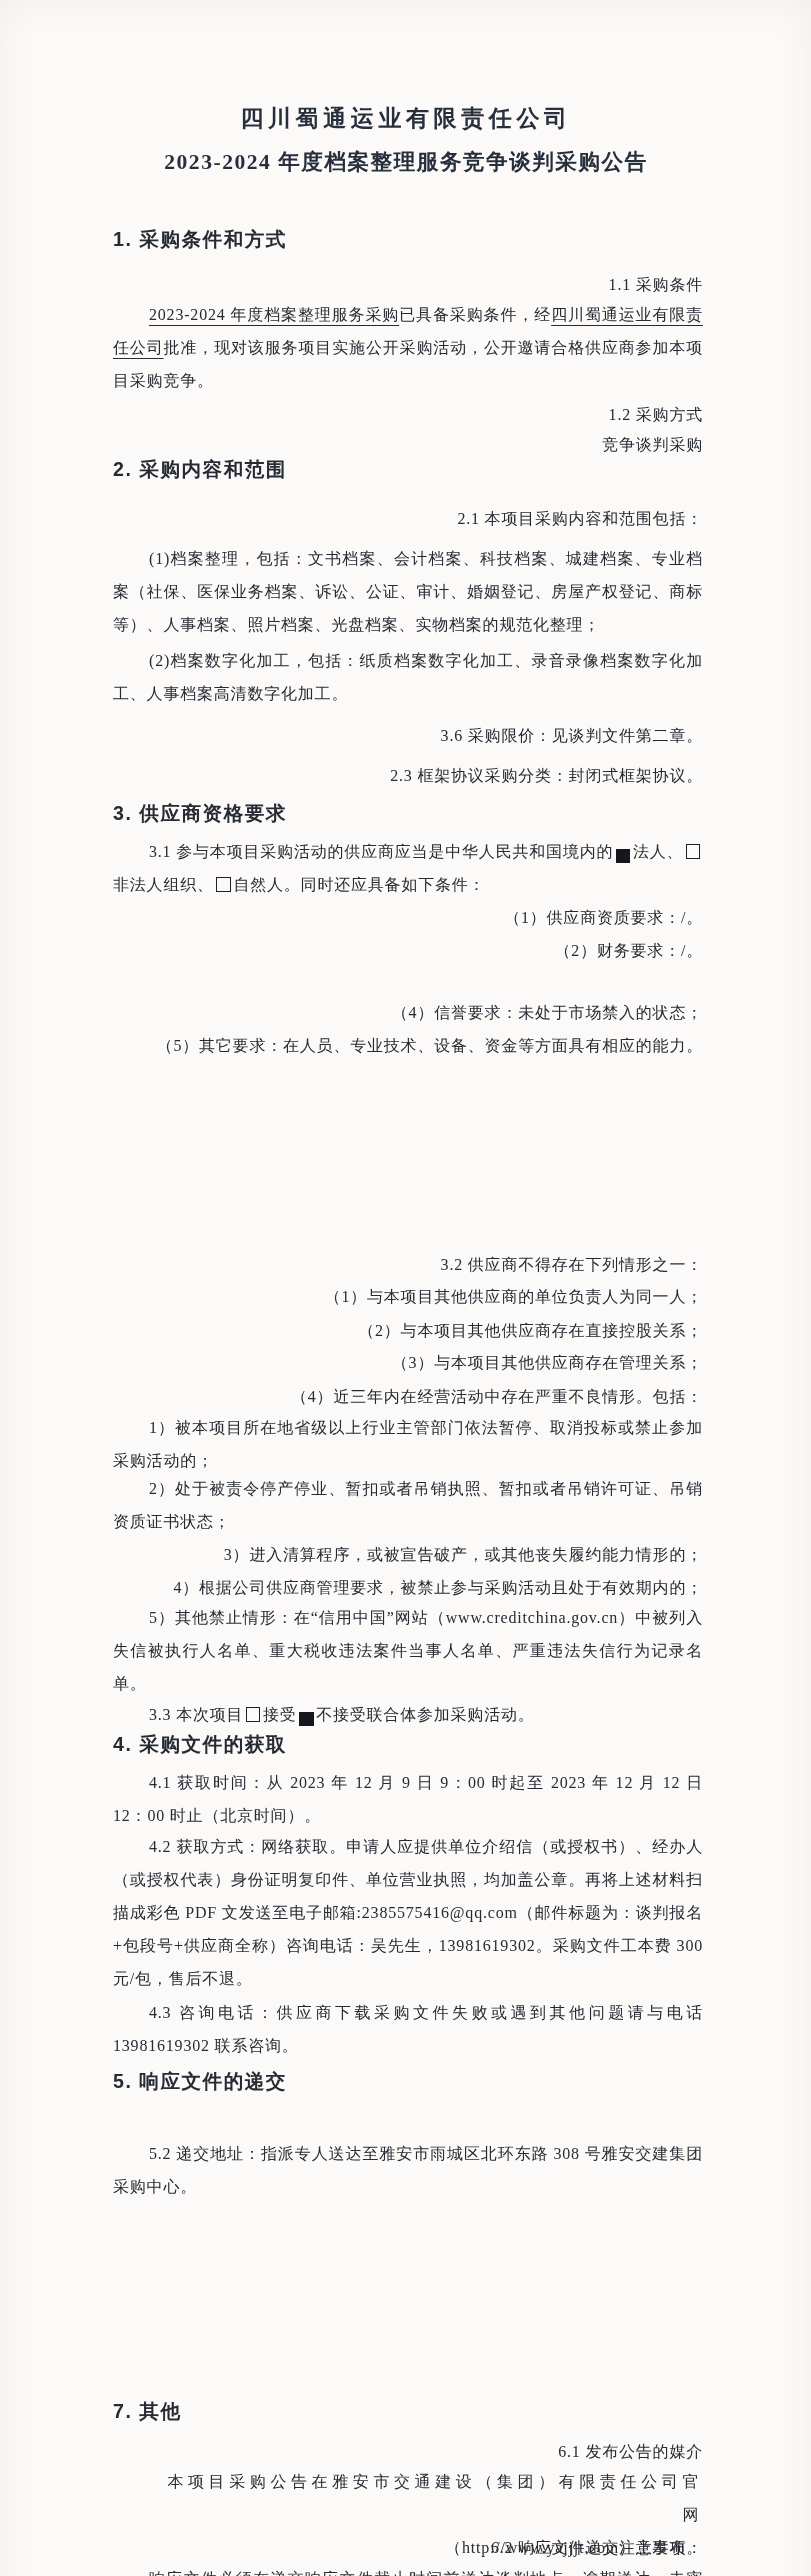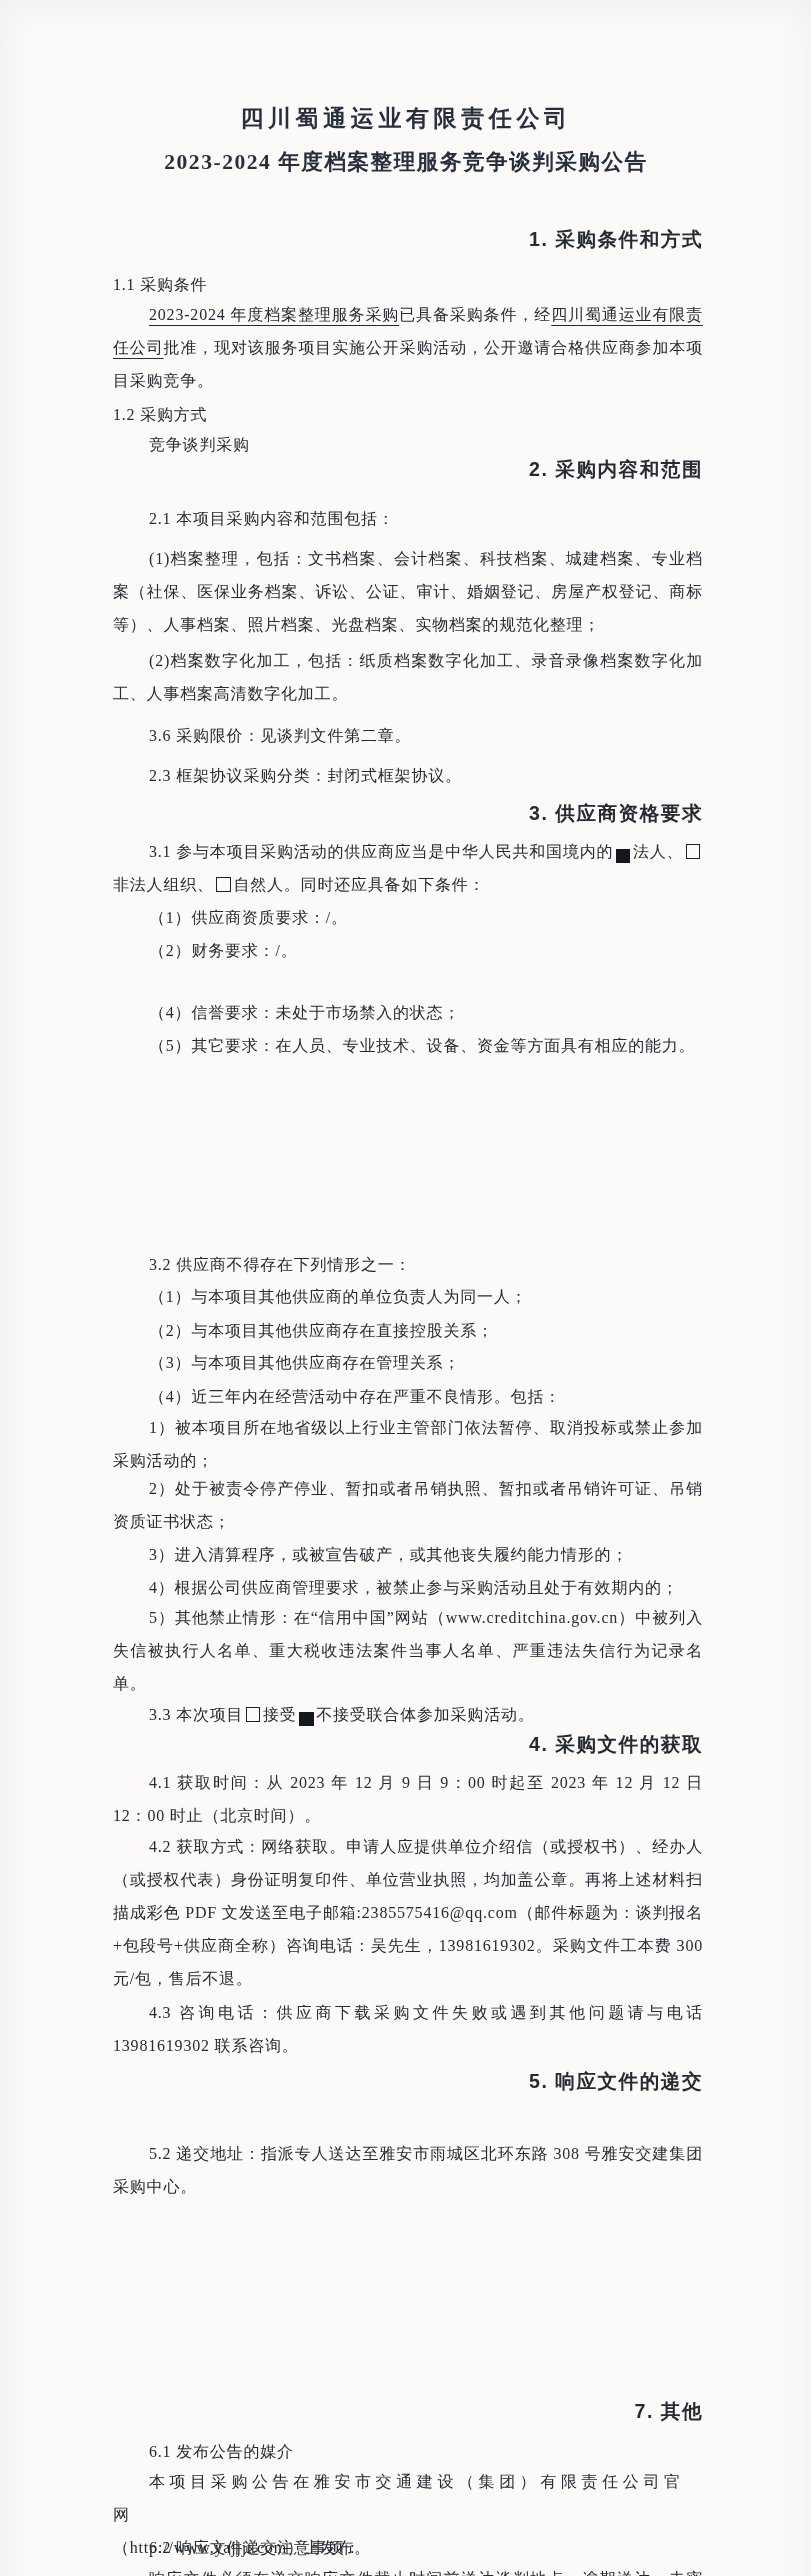--- a/index.html
+++ b/index.html
@@ -9,22 +9,22 @@
     font-family:"Liberation Serif","DejaVu Serif",serif;color:#262b33;
     box-shadow:inset 0 0 41px rgba(0,0,0,0.05);
   }
   .t{position:absolute;left:0;width:812px;text-align:center;font-weight:700;color:#272e3c;}
   .t1{font-size:23px;letter-spacing:4.6px;}
   .t2{font-size:21.6px;letter-spacing:1.5px;}
   .blk{position:absolute;left:113px;width:590px;font-size:16px;line-height:33px;
        letter-spacing:0.8px;text-align:justify;margin:0;}
   .ind{text-indent:36px;}
   .hd{font-family:"Liberation Sans","DejaVu Sans",sans-serif;font-weight:700;
-      font-size:19.6px;line-height:26px;letter-spacing:1.5px;text-align:right;text-indent:0;}
-  .one{text-align:left;}
+      font-size:19.6px;line-height:26px;letter-spacing:1.5px;text-align:left;text-indent:0;}
+  .one{text-align:right;}
   .u{text-decoration:underline;text-underline-offset:4.6px;}
   .sp{letter-spacing:4.6px;}
   .cb{display:inline-block;width:14.4px;height:14.4px;border:1.5px solid #1d2128;
       box-sizing:border-box;vertical-align:-1.5px;margin:0 2.6px;line-height:11.3px;}
   .cb.on{background:#14171c;border-color:#14171c;color:#fff;text-align:center;
       font-size:10.8px;font-family:"Liberation Sans","DejaVu Sans",sans-serif;font-weight:700;}
 </style>
 </head>
 <body>
 

